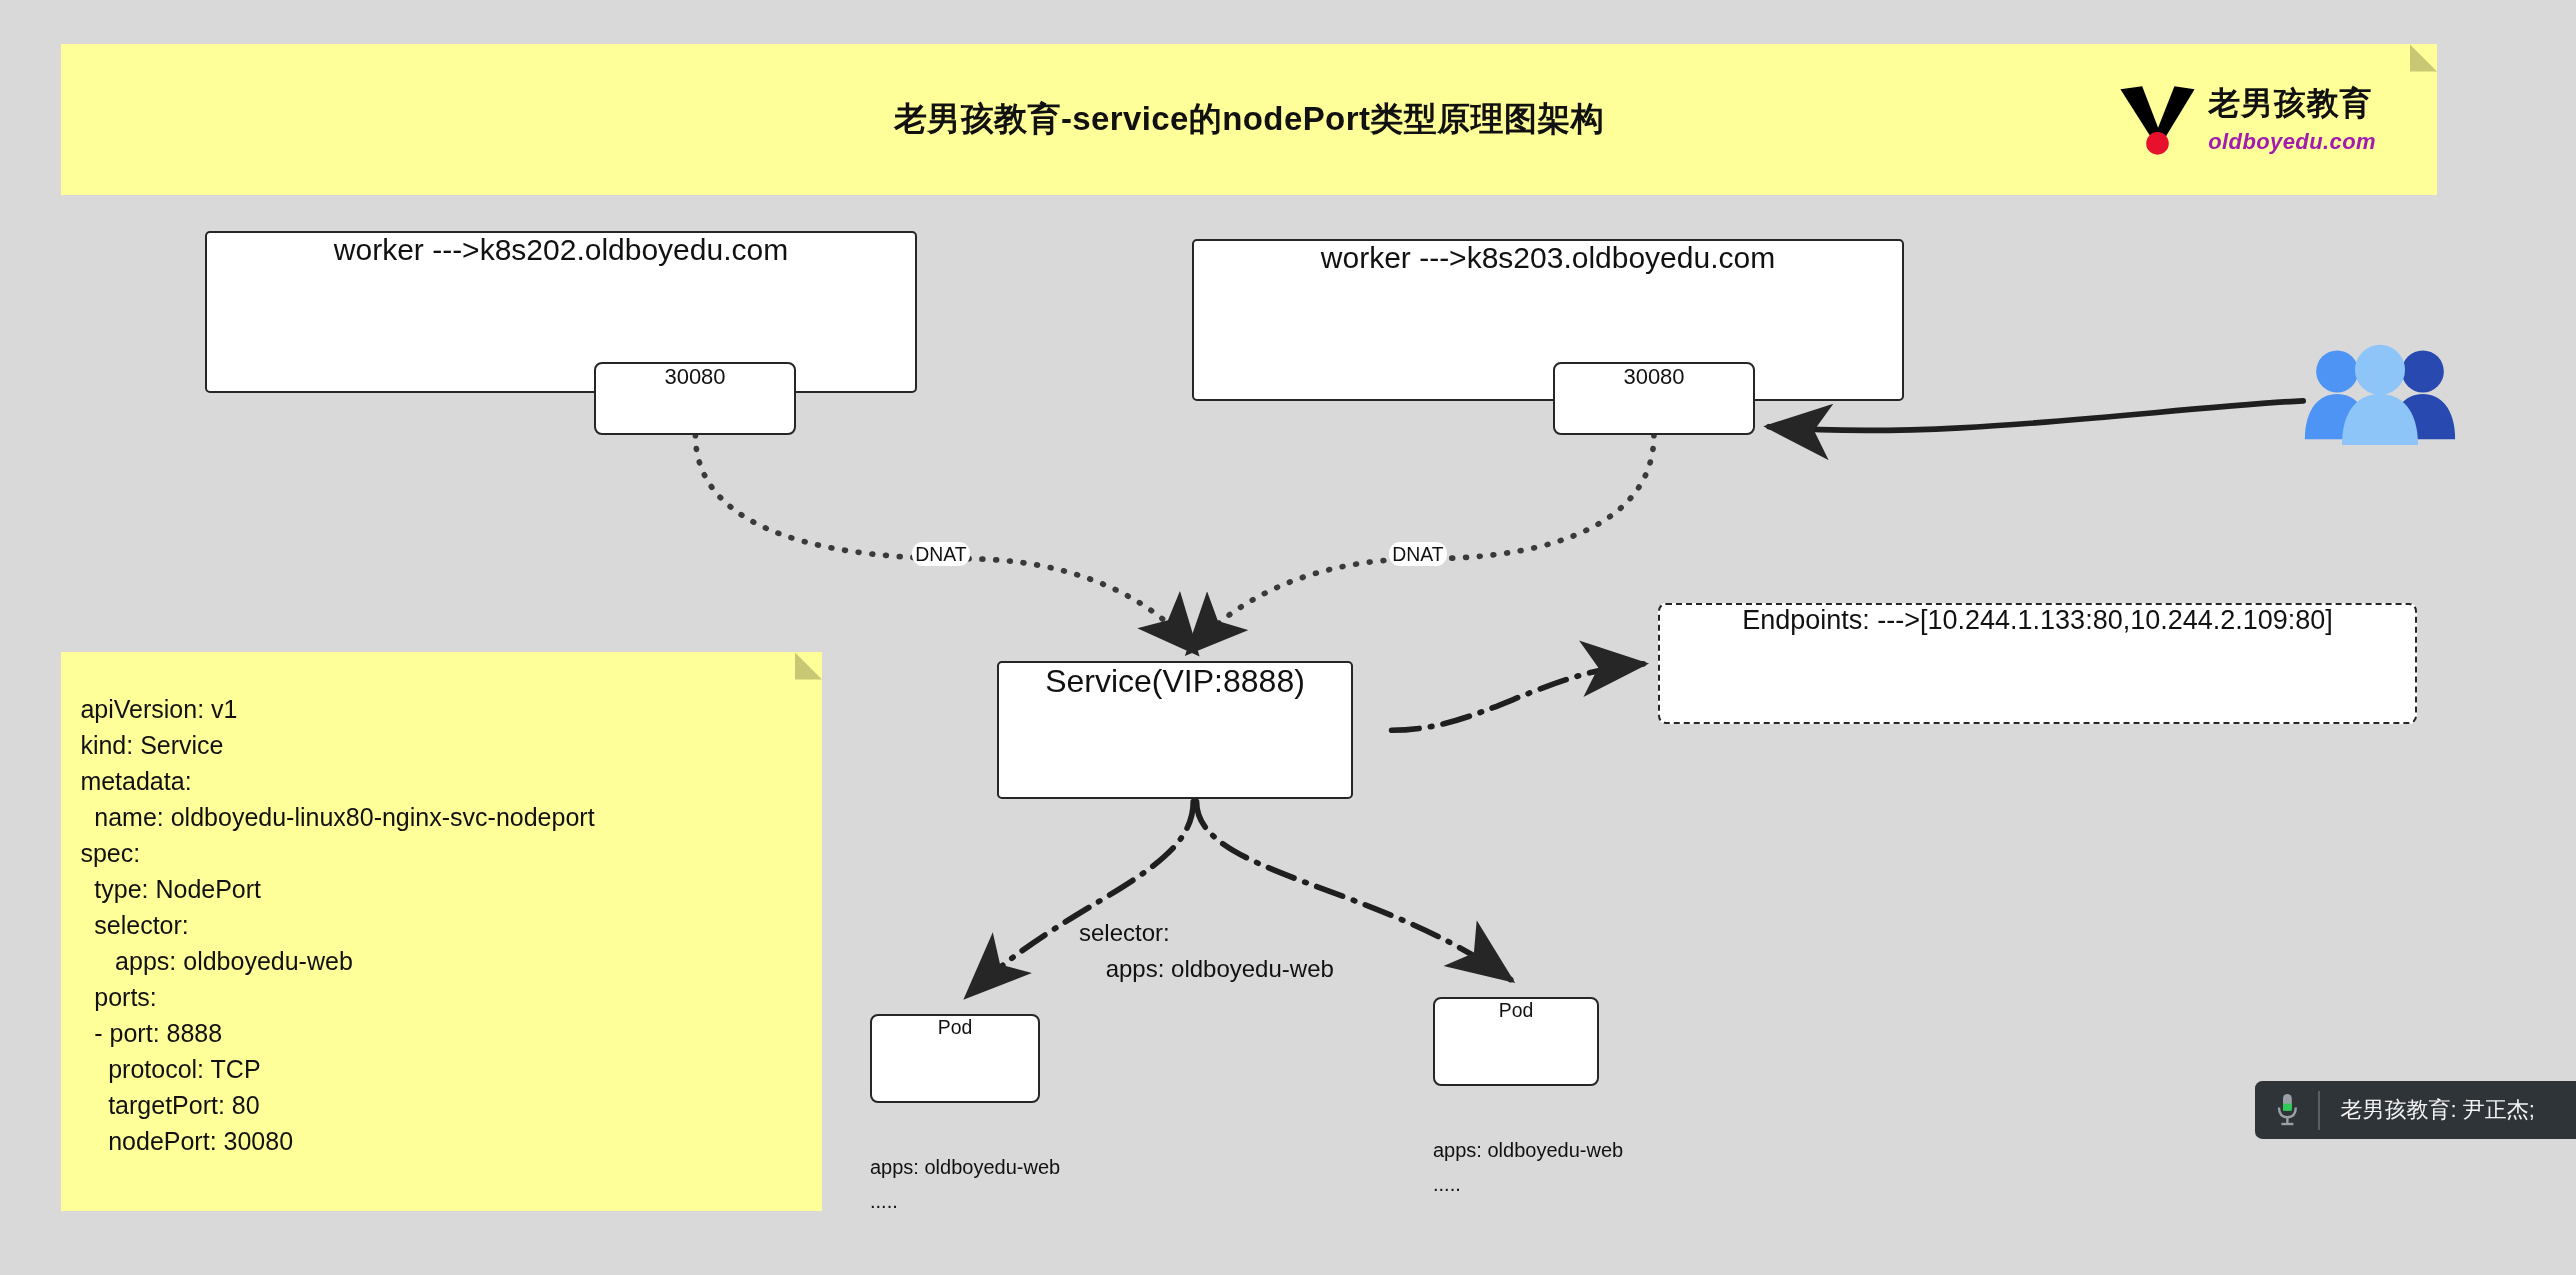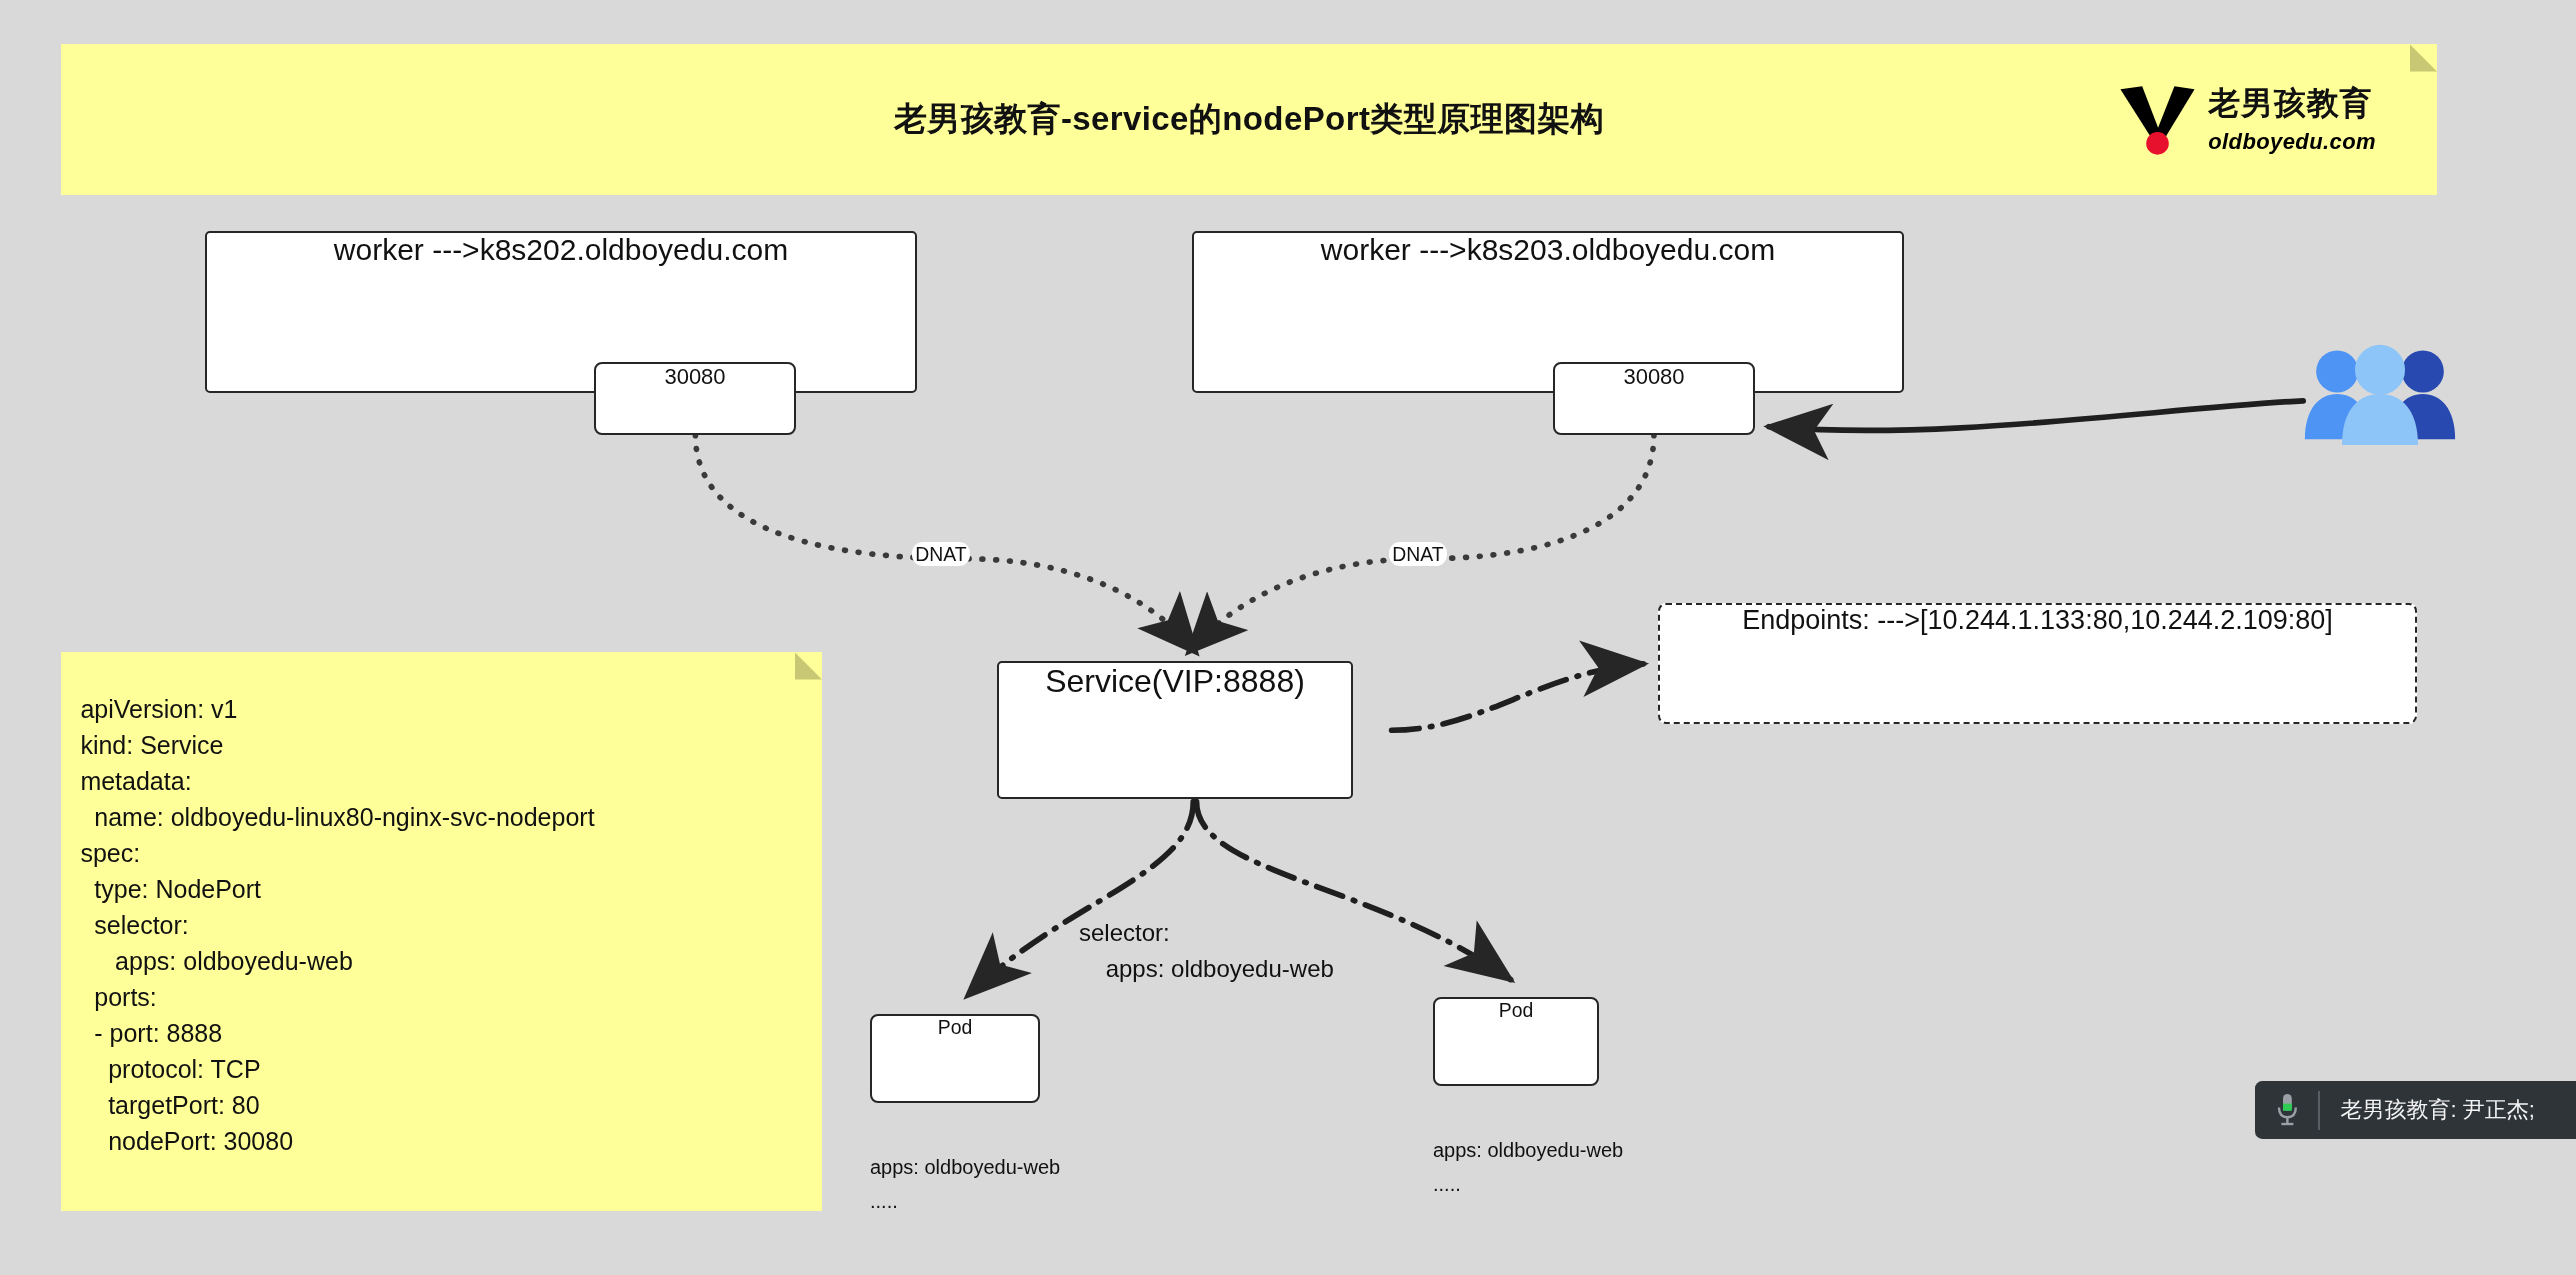--- a/index.html
+++ b/index.html
@@ -32,36 +32,36 @@
     font-size:33px;font-weight:bold;color:#111;
     letter-spacing:0.4px;
   }
   #logo{
     position:absolute;right:61px;top:50%;transform:translateY(-50%);
     display:flex;align-items:center;gap:11px;
   }
   #logo-mark{position:relative;width:79px;height:71px;}
   #logo-text{display:flex;flex-direction:column;line-height:1;}
   #logo-cn{font-size:32px;font-weight:bold;color:#111;letter-spacing:0.8px;}
-  #logo-en{font-size:22px;font-weight:bold;color:#000000;font-style:italic;margin-top:12px;letter-spacing:0.4px;text-align:center;}
+  #logo-en{font-size:22px;font-weight:bold;color:#a21caf;font-style:italic;margin-top:12px;letter-spacing:0.4px;text-align:center;}
 
   
   .box{
     position:absolute;
     background:#fff;
     border:2.8px solid #262626;
     border-radius:4.9px;
     box-sizing:border-box;
     display:flex;align-items:flex-start;justify-content:center;
     color:#111;
   }
   .box.dashed{border-style:dashed;border-width:2.4px;border-radius:8px;}
 
   #worker-left{left:205px;top:231px;width:712px;height:162px;font-size:30px;}
-  #worker-right{left:1192px;top:231px;width:712px;height:162px;font-size:30px;}
+  #worker-right{left:1192px;top:239px;width:712px;height:162px;font-size:30px;}
   #port-left{left:594px;top:362px;width:202px;height:73px;font-size:22px;border-radius:8px;z-index:5;}
   #port-right{left:1553px;top:362px;width:202px;height:73px;font-size:22px;border-radius:8px;z-index:5;}
   #service-box{left:997px;top:661px;width:356px;height:138px;font-size:32px;}
   #endpoints-box{left:1658px;top:603px;width:759px;height:121px;font-size:27px;}
   #pod-left{left:870px;top:1014px;width:170px;height:89px;font-size:19.4px;border-radius:8px;}
   #pod-right{left:1433px;top:997px;width:166px;height:89px;font-size:19.4px;border-radius:8px;}
 
   
   #yaml-note{left:61px;top:652px;width:761px;height:559px;}
   #yaml-text{

